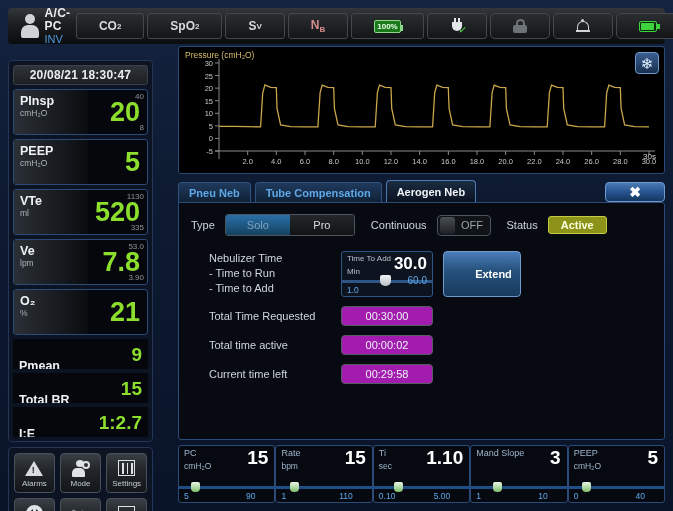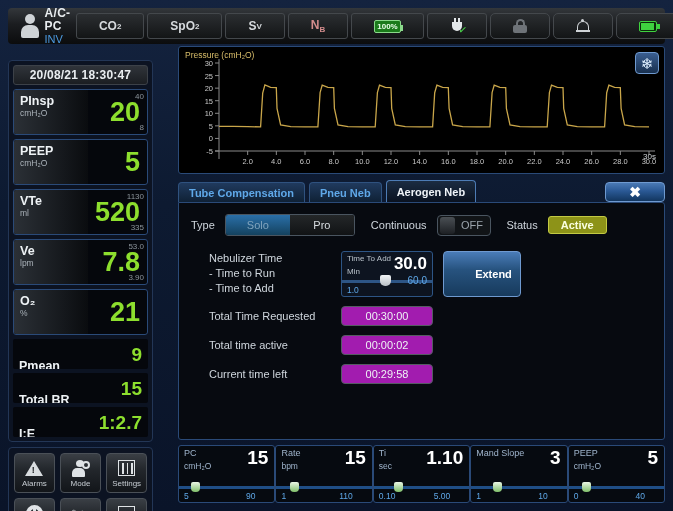--- a/index.html
+++ b/index.html
@@ -427,22 +427,22 @@
         <line x1="470" y1="104" x2="470" y2="108" stroke="#8a8a8a" stroke-width="1"></line>
         <text x="470" y="117" fill="#c9c9c9" font-size="7.5" text-anchor="middle" font-family="Liberation Sans, sans-serif">30.0</text>
         <path d="M40.0 79.4 L54.3 79.4 L68.7 79.6 L81.6 79.9 L83.7 46.2 L85.9 37.9 L91.6 40.4 L97.3 40.6 L98.0 61.3 L101.6 77.9 L111.7 79.6 L126.0 79.9 L138.9 79.9 L141.1 45.7 L143.2 38.1 L148.9 40.4 L154.7 40.6 L155.4 61.3 L159.0 77.9 L169.0 79.6 L183.3 79.9 L196.2 79.9 L198.4 45.7 L200.5 38.1 L206.3 40.4 L212.0 40.6 L212.7 61.3 L216.3 77.9 L226.3 79.6 L240.7 79.9 L253.6 79.9 L255.7 45.7 L257.9 38.1 L263.6 40.4 L269.3 40.6 L270.1 61.3 L273.6 77.9 L283.7 79.6 L298.0 79.9 L310.9 79.9 L313.1 45.7 L315.2 38.1 L320.9 40.4 L326.7 40.6 L327.4 61.3 L331.0 77.9 L341.0 79.6 L355.3 79.9 L368.2 79.9 L370.4 45.7 L372.5 38.1 L378.3 40.4 L384.0 40.6 L384.7 61.3 L388.3 77.9 L398.3 79.6 L412.7 79.9 L425.6 79.9 L427.7 45.7 L429.9 38.1 L435.6 40.4 L441.3 40.6 L442.1 61.3 L445.6 77.9 L455.7 79.6 L470.0 79.9 " fill="none" stroke="#c9a64a" stroke-width="1.3"></path>
       </svg>
     <div class="freeze">❄</div>
     <div class="xunit">30s</div>
   </div>
 
   <div class="dlg">
     <div class="tabrow">
+      <div class="tab">Pneu Neb</div>
       <div class="tab">Tube Compensation</div>
-      <div class="tab">Pneu Neb</div>
       <div class="tab active">Aerogen Neb</div>
       <div class="closebtn">✖</div>
     </div>
 
     <div class="dlgbody">
       <div class="row1">
         <span class="lab">Type</span>
         <div class="seg">
           <div class="on">Solo</div>
           <div class="off">Pro</div>

